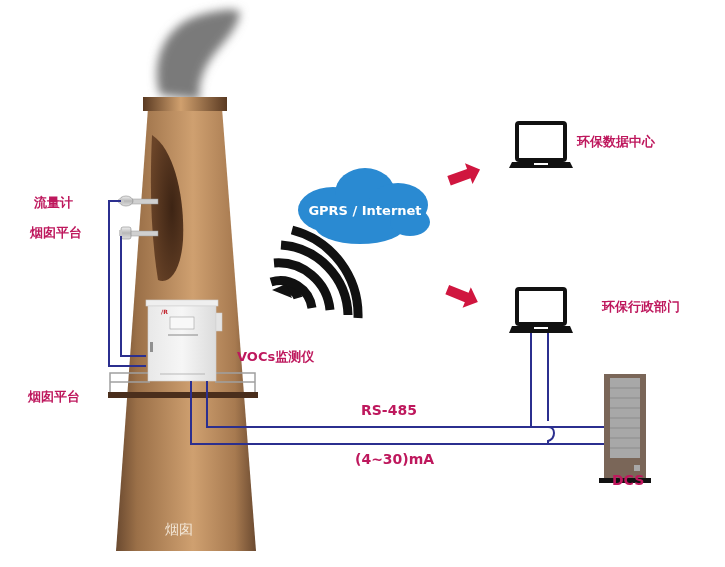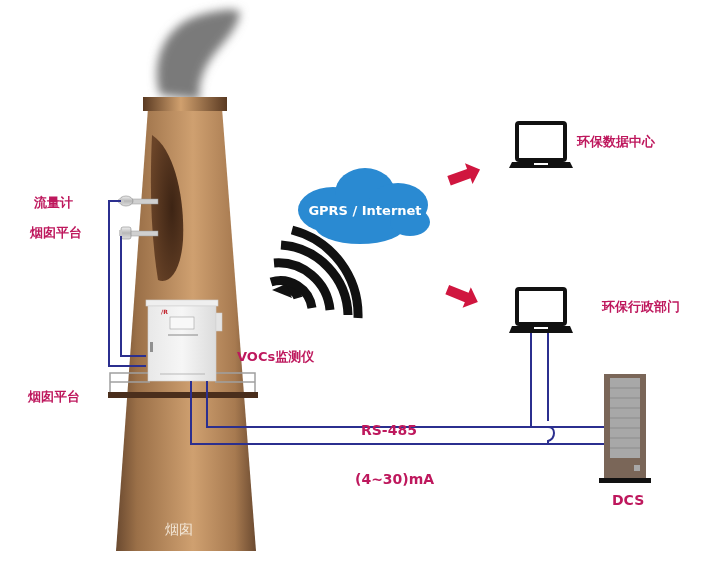--- a/index.html
+++ b/index.html
@@ -1,21 +1,21 @@
 <!DOCTYPE html>
 <html><head>
 <meta charset="utf-8">
 <style>
   html, body { margin: 0; padding: 0; background: #ffffff; }
   body { width: 725px; height: 567px; position: relative; overflow: hidden;
          font-family: "DejaVu Sans", "Liberation Sans", sans-serif; }
   #stage { position: absolute; left: 0; top: 0; width: 725px; height: 567px; }
   .lbl { position: absolute; font-weight: bold; color: #be185d; white-space: nowrap; }
   .lbl-cn { font-size: 13px; }
-  .lbl-en { font-size: 14px; margin-top: 20px; }
+  .lbl-en { font-size: 14px; }
   .lbl-chimney { position: absolute; color: #f2e6d6; font-size: 14px; font-family: Liberation Sans, sans-serif; }
   .cloud-text { font-family: "DejaVu Sans", sans-serif; font-weight: bold; fill: #ffffff; font-size: 13px; }
 </style>
 </head>
 <body>
 
 <div id="stage">
 <svg width="725" height="567" viewBox="0 0 725 567" xmlns="http://www.w3.org/2000/svg">
   <defs>
     <linearGradient id="chimGrad" x1="0" x2="1" y1="0" y2="0">

